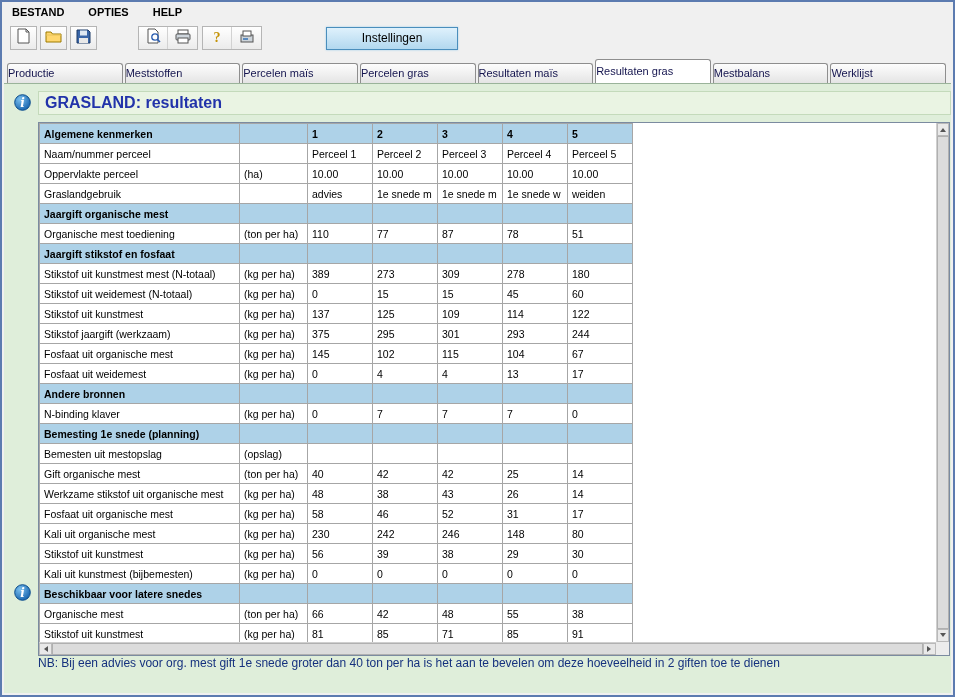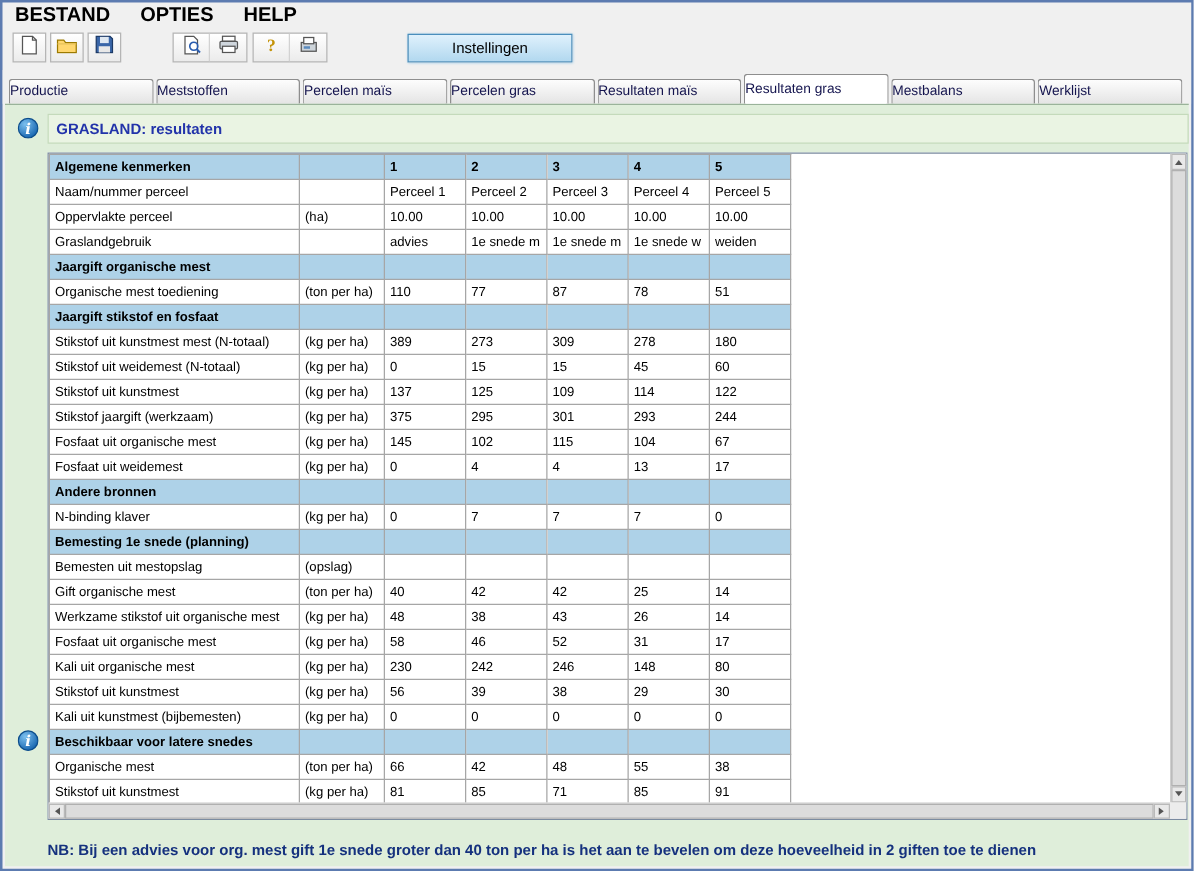--- a/index.html
+++ b/index.html
@@ -1,41 +1,41 @@
 <!DOCTYPE html>
 <html style="--header-blue: #aed2e8; --bg-green: #dfeeda; --title-color: #2233aa; --note-color: #15317e;"><head>
 <meta charset="utf-8">
 <style>
   * { box-sizing: border-box; margin: 0; padding: 0; }
   html, body { width: 955px; height: 697px; font-family: "Liberation Sans", sans-serif; background: #fff; }
   .window { width: 955px; height: 697px; border: 2px solid #5c7bb0; background: #f0f0f0; position: relative; overflow: hidden; }
 
   
-  .menubar { height: 20px; display: flex; align-items: flex-end; gap: 24px; padding-left: 10px; font-size: 16px; font-weight: bold; color: #000; }
+  .menubar { height: 20px; display: flex; align-items: center; gap: 24px; padding-left: 10px; font-size: 11px; font-weight: bold; color: #000; }
   .menu-item { cursor: default; }
 
   
   .toolbar { height: 34px; display: flex; align-items: center; padding: 2px 8px 4px; }
   .tbtn { width: 27px; height: 24px; display: flex; align-items: center; justify-content: center; background: linear-gradient(#ffffff, #ebebeb); border: 1px solid #b5b5b5; margin-right: 3px; }
   .tgroup { display: flex; align-items: center; border: 1px solid #b5b5b5; background: linear-gradient(#ffffff, #ebebeb); height: 24px; }
   .tgroup .tbtn { border: none; border-right: 1px solid #d2d2d2; margin: 0; width: 29px; height: 22px; background: none; }
   .tgroup .tbtn:last-child { border-right: none; }
   .g2 { margin-left: 38px; }
   .g3 { margin-left: 4px; }
   .help-glyph { font-weight: bold; font-size: 14px; color: #c49308; font-family: "Liberation Serif", serif; }
   .settings-btn { margin-left: 64px; width: 132px; height: 23px; background: linear-gradient(#dff1fc, #b2d8ef); border: 1px solid #4a8ebc; font-size: 12px; font-family: inherit; color: #000; box-shadow: 0 0 2px #9ecdea; }
 
   
   .tabbar { display: flex; align-items: flex-end; padding: 4px 5px 0; height: 27px; background: #f0f0f0; }
   .tab { flex: 1; height: 20px; line-height: 19px; text-align: left; font-size: 11px; font-weight: normal; color: #14144e; background: linear-gradient(#fdfdfd, #e4e4e4); border: 1px solid #8e8e8e; border-bottom: none; border-radius: 3px 3px 0 0; margin-right: 2px; overflow: hidden; white-space: nowrap; cursor: default; margin-top: 48px; }
   .tab.active { height: 24px; line-height: 23px; background: #fff; position: relative; z-index: 2; }
 
   
   .content { position: absolute; left: 2px; right: 2px; top: 81px; bottom: 2px; background: var(--bg-green, #dfeeda); border-top: 1px solid #9ab39a; }
-  .title-band { position: absolute; left: 34px; top: 7px; right: 0; height: 24px; background: #eaf4e3; border: 1px solid #c4dabb; display: flex; align-items: center; padding-left: 6px; font-size: 12px; font-weight: bold; color: var(--title-color, #2233aa); }
+  .title-band { position: absolute; left: 34px; top: 7px; right: 0; height: 24px; background: #eaf4e3; border: 1px solid #c4dabb; display: flex; align-items: center; padding-left: 6px; font-size: 16px; font-weight: bold; color: var(--title-color, #2233aa); }
   .info-icon { position: absolute; left: 10px; width: 17px; height: 17px; cursor: pointer; }
   #info-top { top: 10px; }
   #info-later { top: 500px; }
 
   
   .panel { position: absolute; left: 34px; top: 38px; width: 912px; height: 534px; background: #fff; border: 1px solid #7b8ba0; }
   table.grid { border-collapse: collapse; table-layout: fixed; border: 1px solid #5a5a5a; margin: 0; }
   table.grid td { border: 1px solid #a6a6a6; height: 20px; padding: 0 4px; font-size: 10.5px; color: #000; overflow: hidden; white-space: nowrap; background: #fff; }
   td.c-label { width: 200px; margin-top: 27px; }
   td.c-unit  { width: 68px; }
@@ -49,21 +49,21 @@
   .sb-btn { width: 13px; height: 12px; background: #e9e9e9; border: 1px solid #b9b9b9; display: flex; align-items: center; justify-content: center; flex: 0 0 auto; }
   .vscroll .sb-btn { width: 12px; height: 13px; }
   .sb-thumb { flex: 1; background: #dcdcdc; border: 1px solid #b0b0b0; }
   .corner { position: absolute; right: 0; bottom: 0; width: 13px; height: 13px; background: #ececec; }
   .tri-left  { width: 0; height: 0; border: 3px solid transparent; border-right: 4px solid #555; margin-right: 2px; }
   .tri-right { width: 0; height: 0; border: 3px solid transparent; border-left: 4px solid #555; margin-left: 2px; }
   .tri-up    { width: 0; height: 0; border: 3px solid transparent; border-bottom: 4px solid #555; margin-bottom: 2px; }
   .tri-down  { width: 0; height: 0; border: 3px solid transparent; border-top: 4px solid #555; margin-top: 2px; }
 
   
-  .note { position: absolute; left: 34px; top: 589px; font-size: 12px; font-weight: bold; color: var(--note-color, #15317e); white-space: nowrap; text-align: center; }
+  .note { position: absolute; left: 34px; top: 572px; font-size: 12px; font-weight: normal; color: var(--note-color, #15317e); white-space: nowrap; text-align: center; }
 </style>
 </head>
 <body>
 
 <div class="window">
 
   <div class="menubar">
     <span class="menu-item">BESTAND</span>
     <span class="menu-item">OPTIES</span>
     <span class="menu-item">HELP</span>

